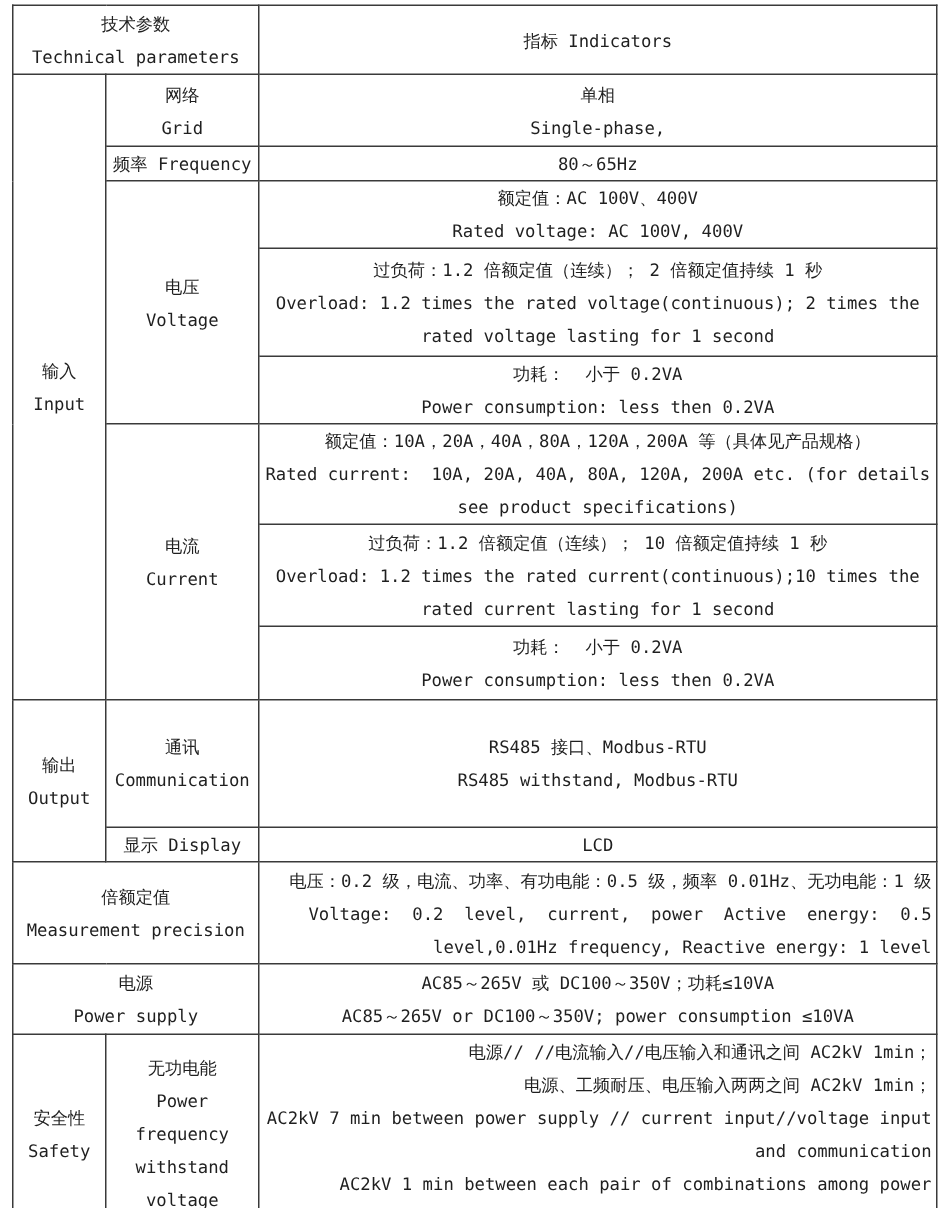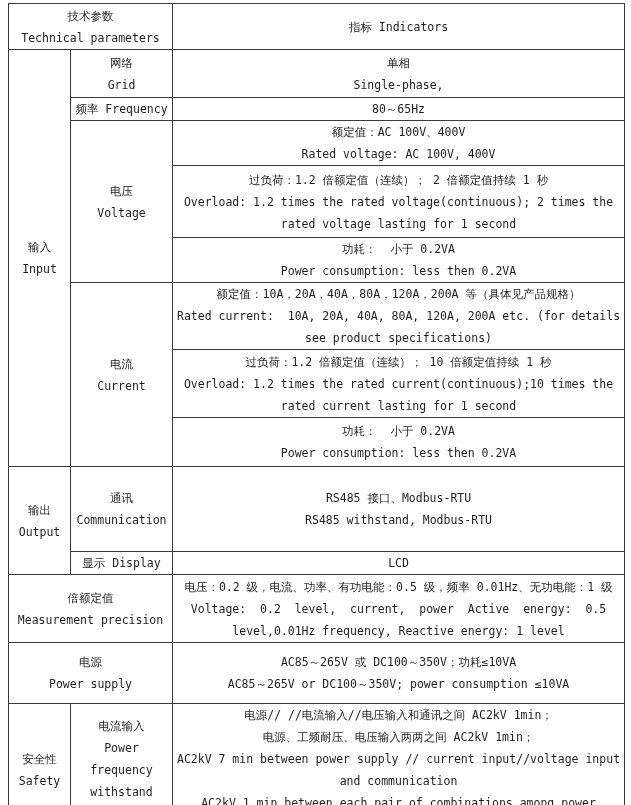--- a/index.html
+++ b/index.html
@@ -20,21 +20,21 @@
     text-align: center;
     vertical-align: middle;
     padding: 0 3px;
     font-size: 11.5px;
     overflow: hidden;
   }
   .ln {
     line-height: 22px;
     white-space: pre-wrap;
   }
-  td.left { text-align: center; margin-left: 28px; }
+  td.left { text-align: right; margin-left: 28px; }
 </style>
 </head>
 <body>
 
 <table class="spec">
   <colgroup>
     <col style="width:62px">
     <col style="width:102px">
     <col style="width:452px">
   </colgroup>
@@ -148,38 +148,38 @@
     <td colspan="2">
       <div class="ln">倍额定值</div>
       <div class="ln">Measurement precision</div>
     </td>
     <td class="left">
       <div class="ln">电压：0.2 级，电流、功率、有功电能：0.5 级，频率 0.01Hz、无功电能：1 级</div>
       <div class="ln">Voltage:  0.2  level,  current,  power  Active  energy:  0.5  level,0.01Hz frequency, Reactive energy: 1 level</div>
     </td>
   </tr>
 
-  <tr style="height:61px">
+  <tr style="height:47px">
     <td colspan="2">
       <div class="ln">电源</div>
       <div class="ln">Power supply</div>
     </td>
     <td>
       <div class="ln">AC85～265V 或 DC100～350V；功耗≤10VA</div>
       <div class="ln">AC85～265V or DC100～350V; power consumption ≤10VA</div>
     </td>
   </tr>
 
   <tr style="height:133px">
     <td>
       <div class="ln">安全性</div>
       <div class="ln">Safety</div>
     </td>
     <td>
-      <div class="ln">电流输入</div>
+      <div class="ln">无功电能</div>
       <div class="ln">Power frequency</div>
       <div class="ln">withstand</div>
       <div class="ln">voltage</div>
     </td>
     <td class="left">
       <div class="ln">电源// //电流输入//电压输入和通讯之间 AC2kV 1min；</div>
       <div class="ln">电源、工频耐压、电压输入两两之间 AC2kV 1min；</div>
       <div class="ln">AC2kV 7 min between power supply // current input//voltage input and communication</div>
       <div class="ln">AC2kV 1 min between each pair of combinations among power supply, urrent input and voltage input.</div>
     </td>

